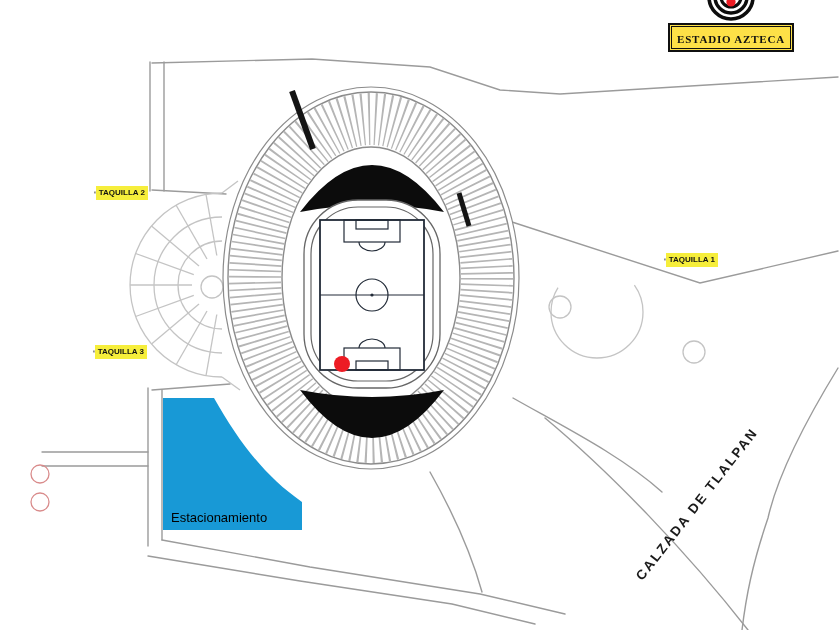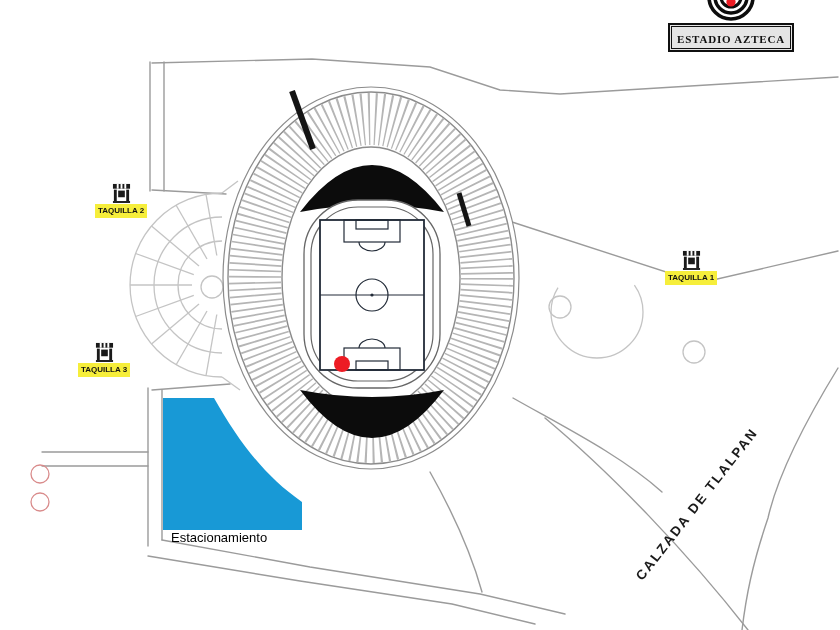--- a/index.html
+++ b/index.html
@@ -11,35 +11,35 @@
     --line-dark:#141414;
   }
   html,body{margin:0;padding:0;background:#fff;}
   body{font-family:"Liberation Sans",sans-serif;}
   #stage{position:relative;width:840px;height:630px;background:#fff;overflow:hidden;}
   #map-svg{position:absolute;left:0;top:0;}
 
   
   .logo{position:absolute;left:668px;top:0;width:126px;text-align:center;}
   .emblem{width:72px;height:22px;margin:0 auto;overflow:hidden;}
-  .plaque{position:relative;margin-top:1px;border:2px solid #101010;padding:4px 2px 3px 2px;background:#e5e5e5;}
+  .plaque{position:relative;margin-top:1px;border:2px solid #101010;padding:4px 2px 3px 2px;background:#fde047;}
   .plaque::after{content:"";position:absolute;inset:1px;border:1px solid #101010;pointer-events:none;}
   .plaque span{font-family:"Liberation Serif",serif;font-weight:bold;font-size:11px;letter-spacing:.8px;color:#101010;white-space:nowrap;}
 
   
-  .ticket{position:absolute;width:54px;display:flex;flex-direction:column;align-items:center;text-align:center;}
+  .ticket{position:absolute;width:54px;display:flex;align-items:center;text-align:center;}
   .ticket .tag{margin-top:1px;background:var(--ticket-label-bg);color:#111;font-size:8px;font-weight:bold;line-height:1;padding:3px 3px;white-space:nowrap;}
   .t2{left:94px;top:182px;}
-  .t3{left:77px;top:341px;}
+  .t3{left:93px;top:341px;}
   .t1{left:664px;top:249px;}
 
   
   .street{position:absolute;left:593px;top:496px;width:210px;height:18px;transform:rotate(-52deg);
           font-weight:bold;font-size:13.5px;letter-spacing:2px;color:#1a1a1a;text-align:center;white-space:nowrap;}
-  .parking-label{position:absolute;left:171px;top:510px;font-size:13px;color:#000;white-space:nowrap;margin-top:20px;}
+  .parking-label{position:absolute;left:171px;top:510px;font-size:13px;color:#000;white-space:nowrap;}
 </style>
 </head>
 <body>
 
 <div id="stage">
 
   <svg id="map-svg" width="840" height="630" viewBox="0 0 840 630">
 
     <g stroke="var(--line-gray,#9b9b9b)" stroke-width="1.4" fill="none" stroke-linecap="round">
       <path d="M150,62 V191"></path>

